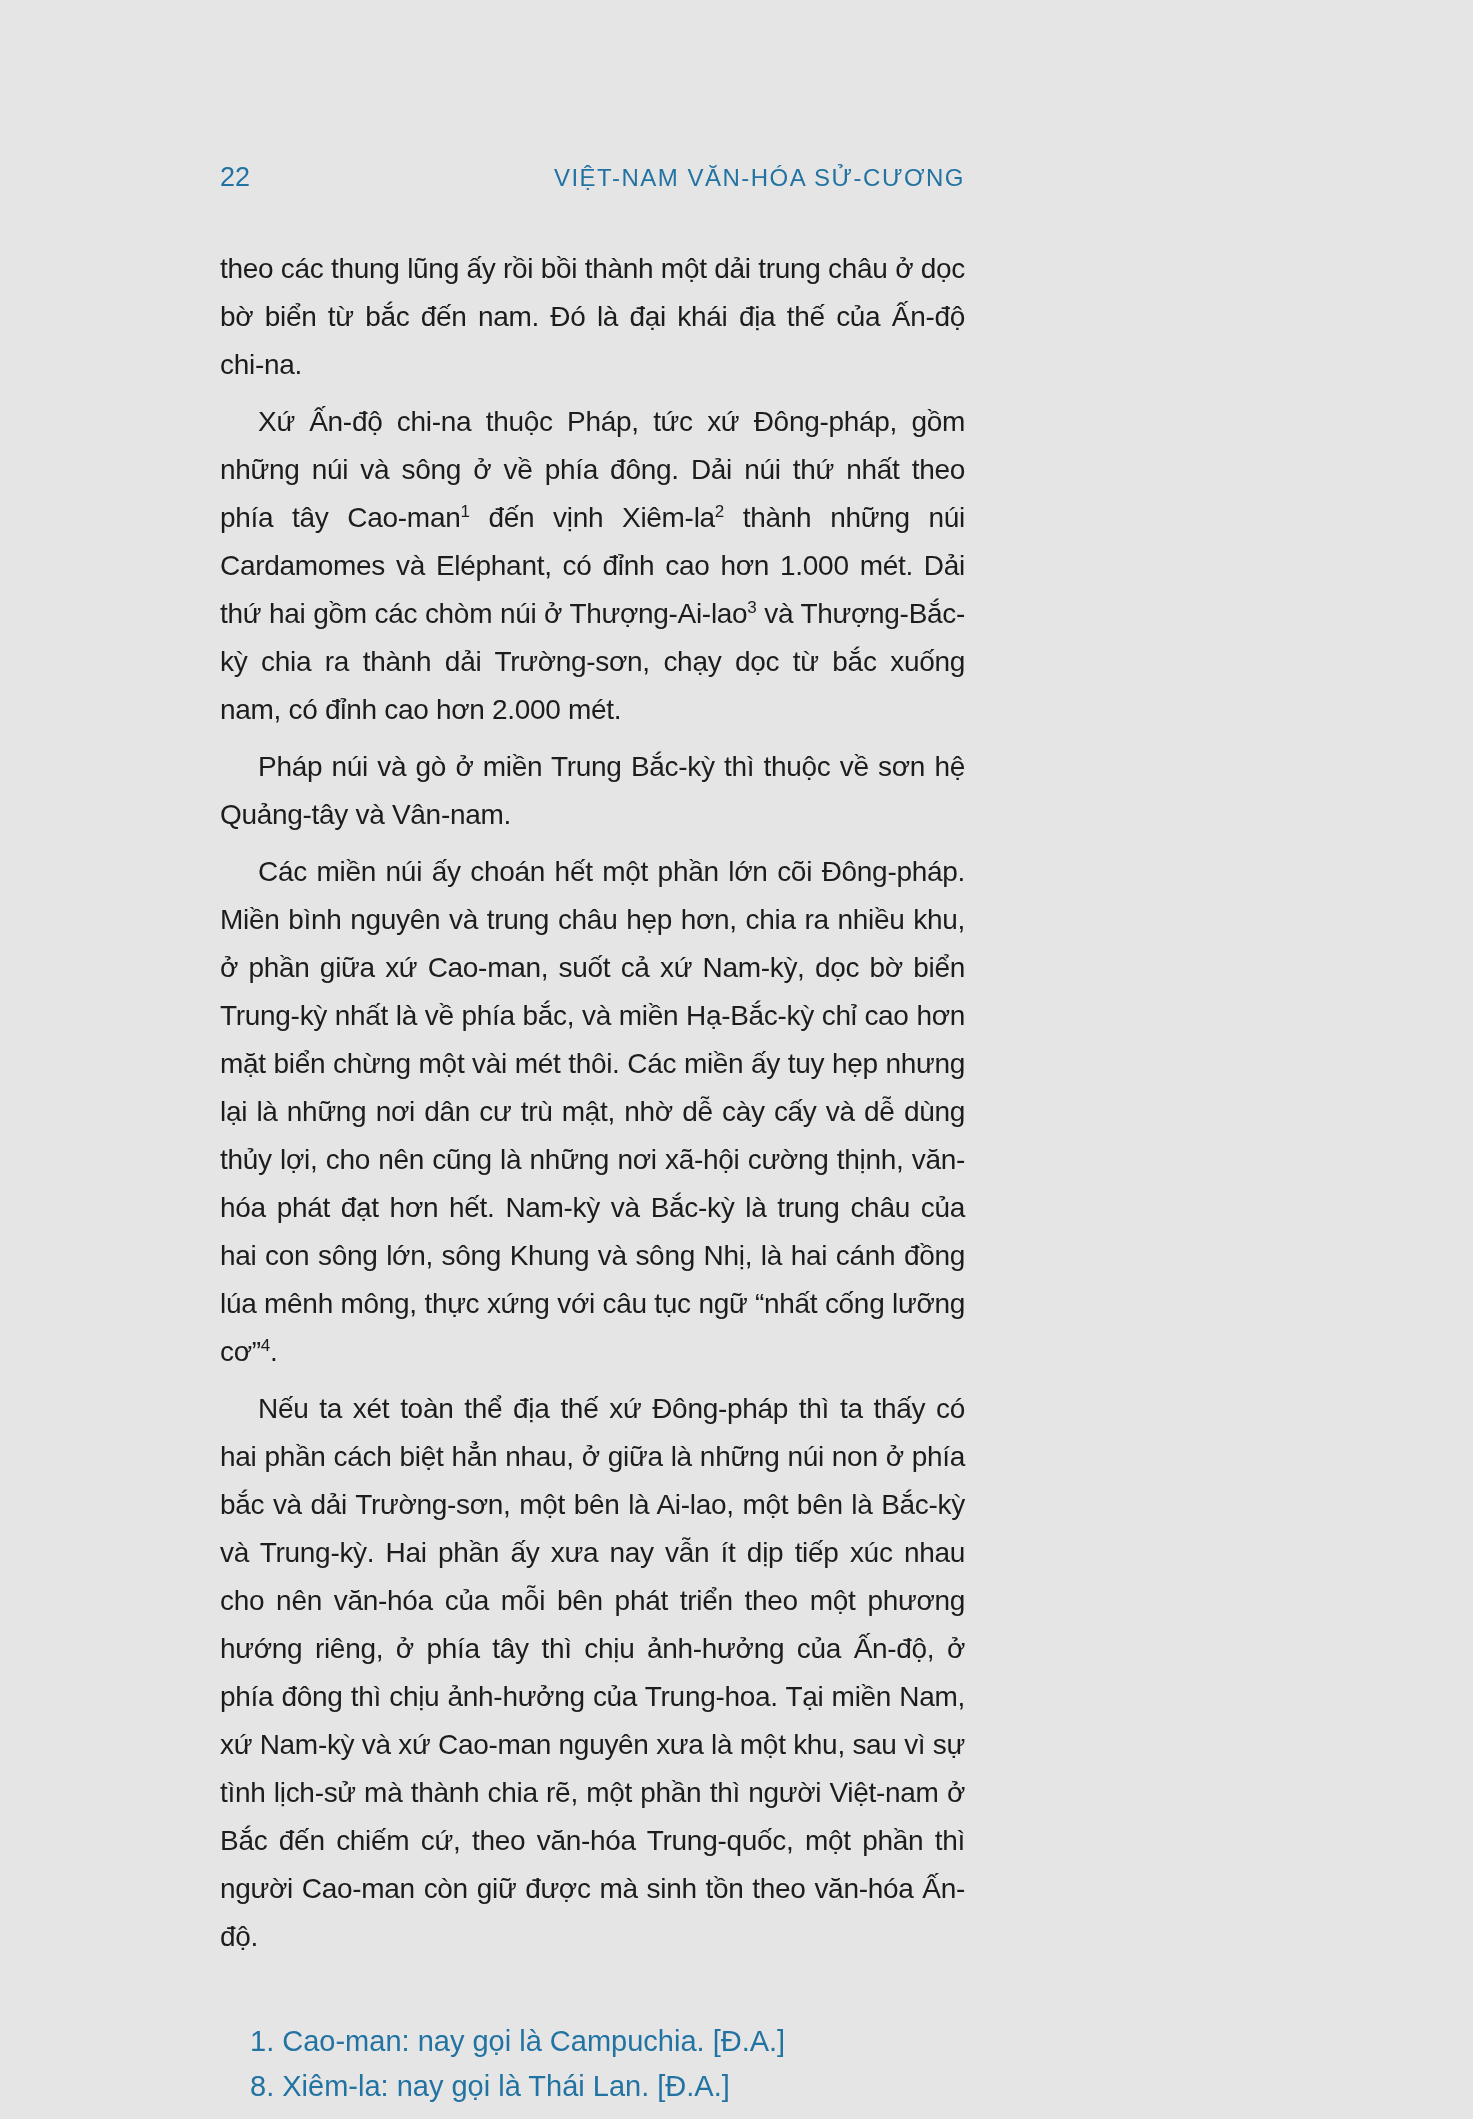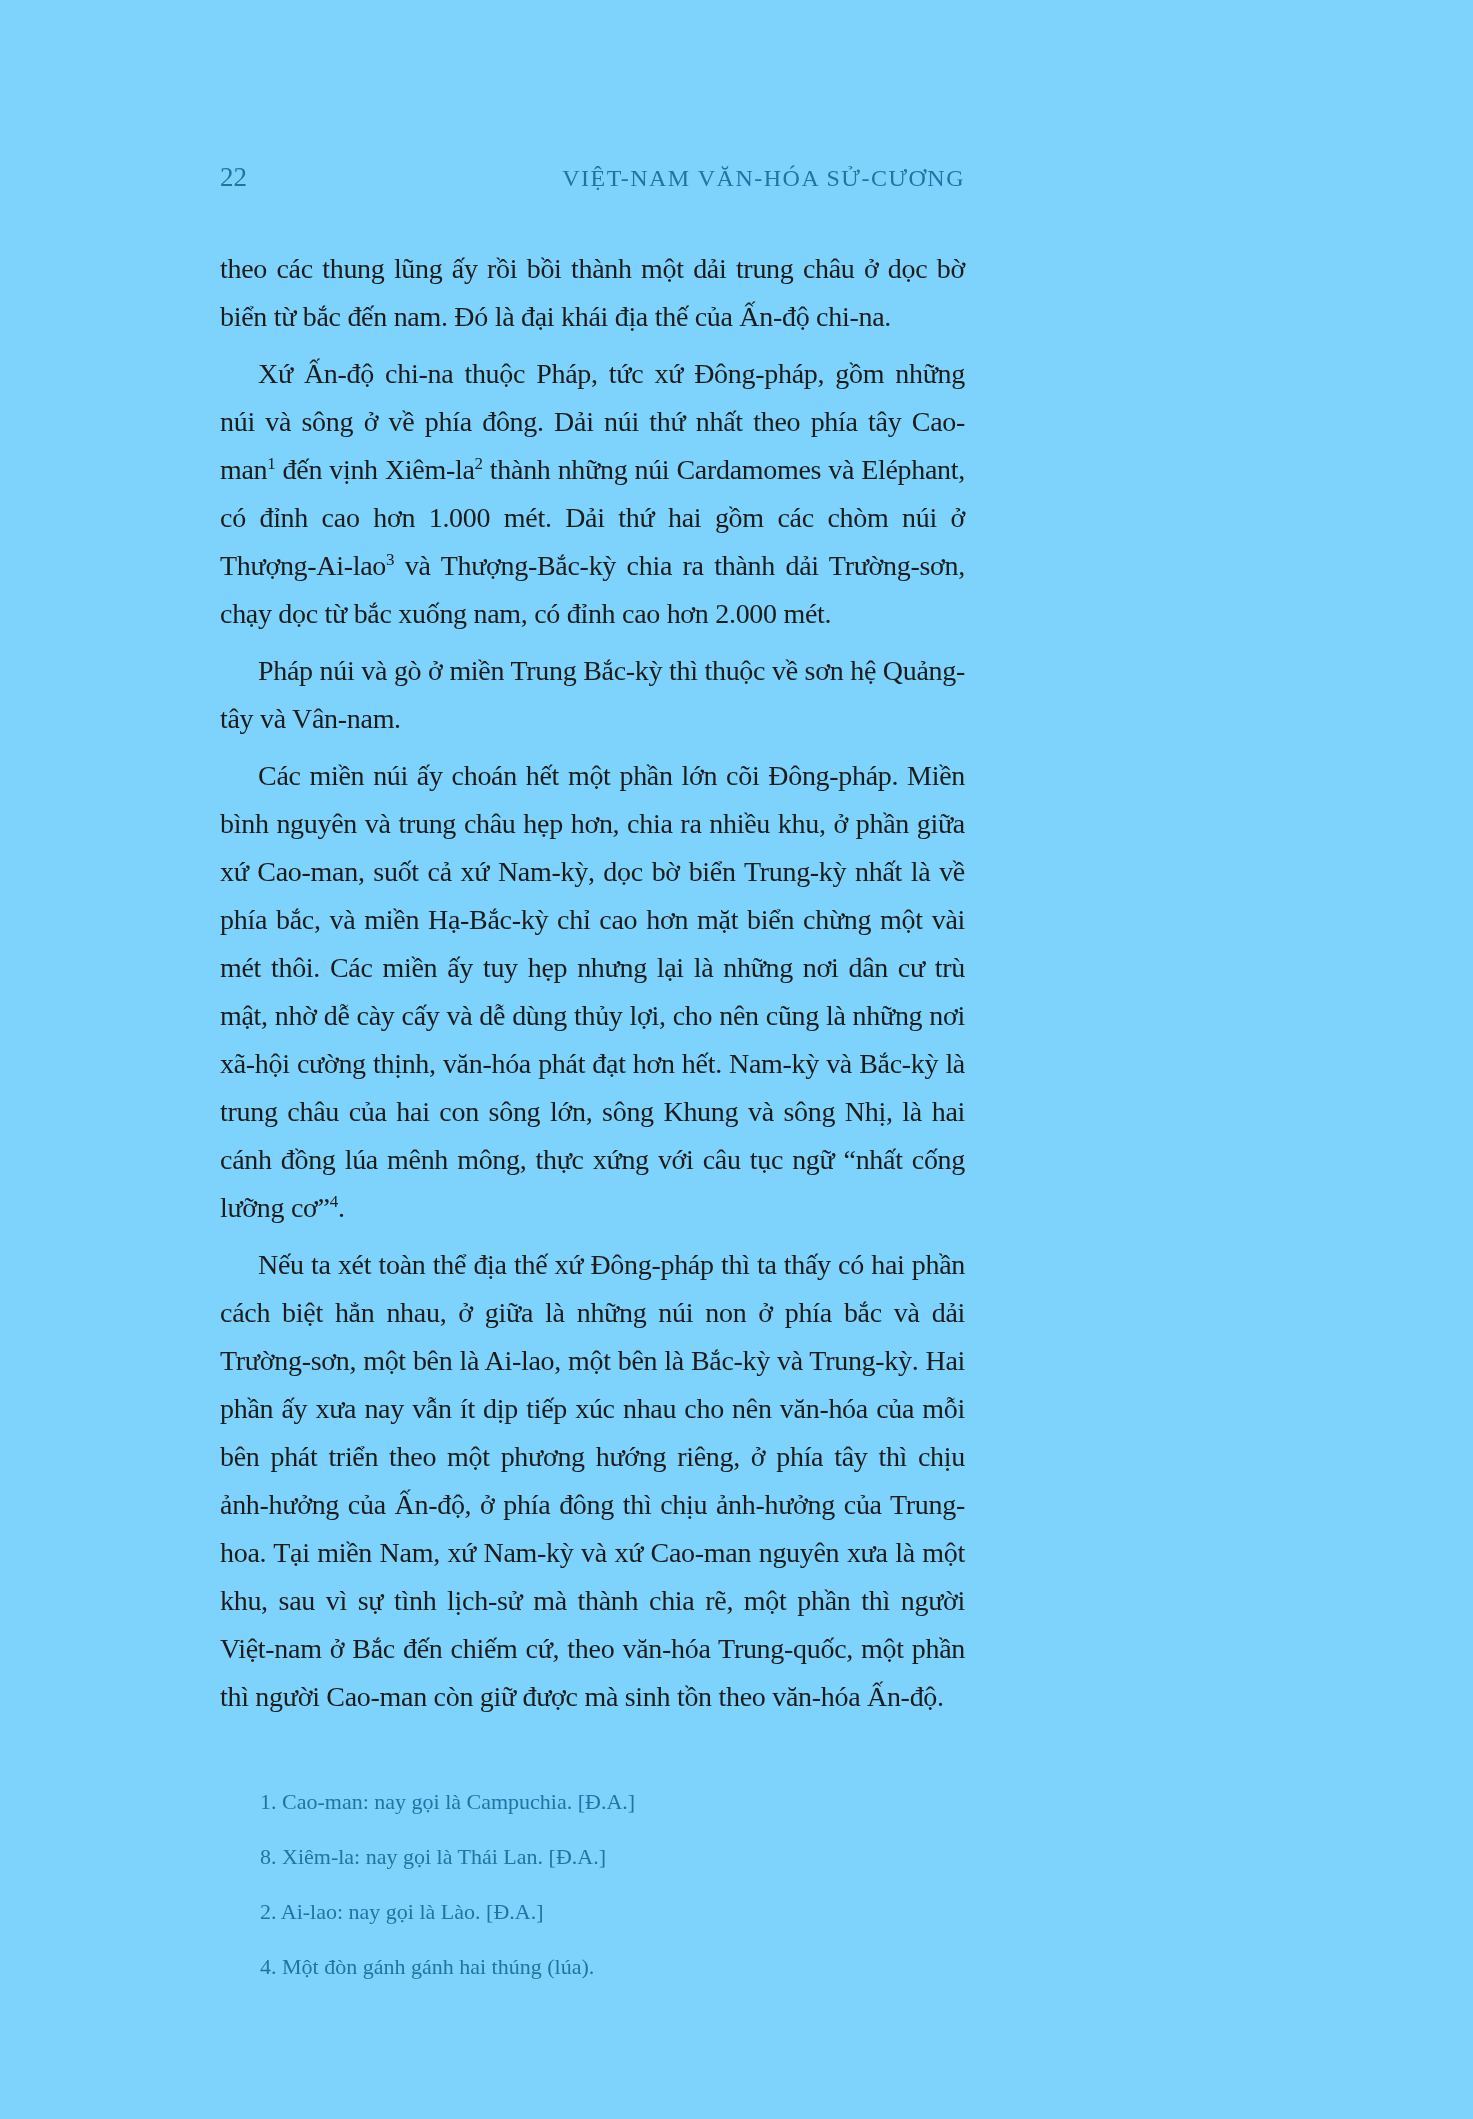--- a/index.html
+++ b/index.html
@@ -4,22 +4,22 @@
 <style>
   html, body {
     margin: 0;
     padding: 0;
     background: #ffffff;
   }
   .page {
     position: relative;
     width: 1473px;
     height: 2119px;
-    background: #7dd3fc;
-    font-family: Liberation Serif, serif;
+    background: #e5e5e5;
+    font-family: Liberation Sans, sans-serif;
     color: #1c1c1c;
     overflow: hidden;
   }
   .text-block {
     position: absolute;
     left: 220px;
     top: 162px;
     width: 745px;
   }
   .page-header {
@@ -52,22 +52,22 @@
     font-size: 17px;
     line-height: 0;
     vertical-align: super;
   }
   .footnotes {
     margin-top: 58px;
     padding-left: 30px;
     color: #2273a2;
   }
   .footnotes p.footnote {
-    margin: 10px;
-    font-size: 22px;
+    margin: 0;
+    font-size: 29px;
     line-height: 45px;
   }
 </style>
 </head>
 <body>
 
 <div class="page">
   <div class="text-block">
 
     <header class="page-header">

